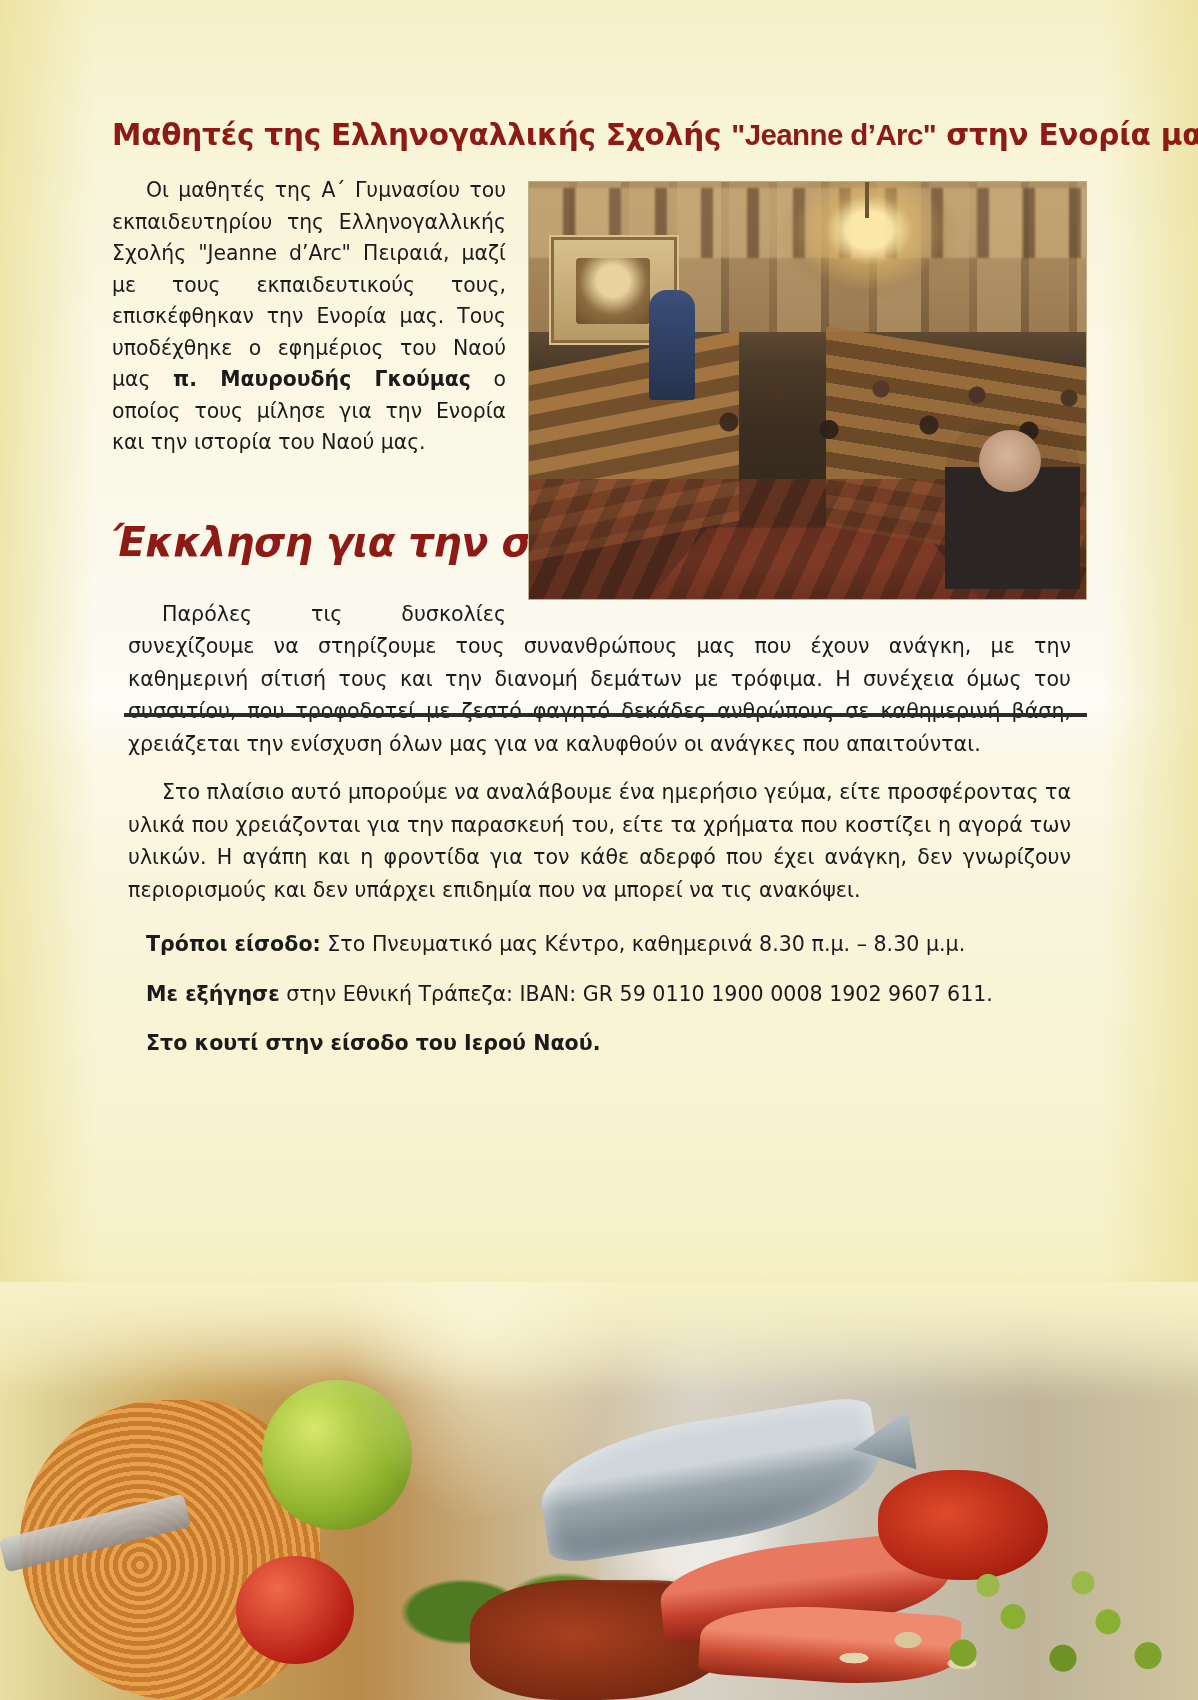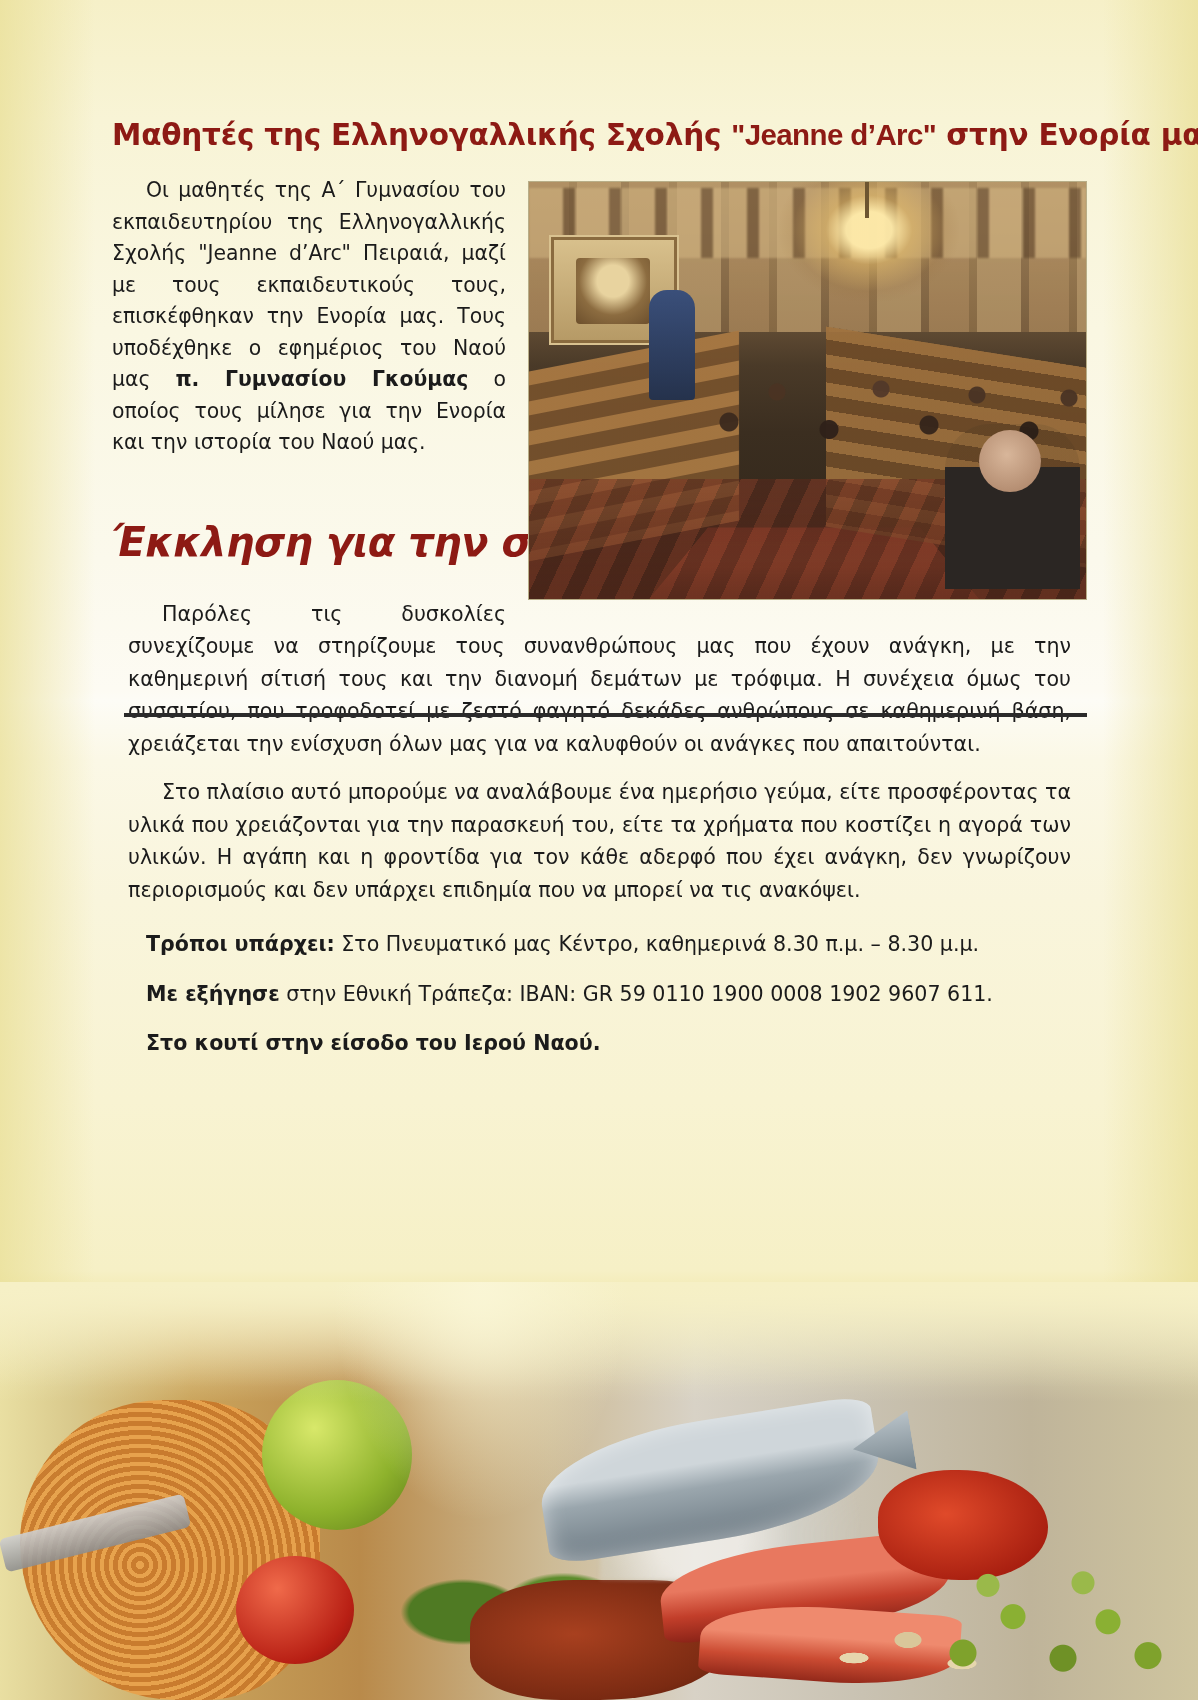--- a/index.html
+++ b/index.html
@@ -357,33 +357,33 @@
         <div class="chandelier"></div>
         <div class="floorcarpet"></div>
         <div class="pewsL"></div>
         <div class="pewsR"></div>
         <div class="crowd"></div>
         <div class="priest"></div>
         <div class="carpet2"></div>
         <div class="man"></div>
       </div>
 
-      <p class="indent"><span>Οι μαθητές της Α΄ Γυμνασίου του εκπαιδευτηρίου της Ελληνογαλλικής Σχολής "Jeanne d’Arc" Πειραιά, μαζί με τους εκπαιδευτικούς τους, επισκέφθηκαν την Ενορία μας. Τους υποδέχθηκε ο εφημέριος του Ναού μας </span><b>π. Γυμνασίου Γκούμας</b><span> ο οποίος τους μίλησε για την Ενορία και την ιστορία του Ναού μας.</span></p>
+      <p class="indent"><span>Οι μαθητές της Α΄ Γυμνασίου του εκπαιδευτηρίου της Ελληνογαλλικής Σχολής "Jeanne d’Arc" Πειραιά, μαζί με τους εκπαιδευτικούς τους, επισκέφθηκαν την Ενορία μας. Τους υποδέχθηκε ο εφημέριος του Ναού μας </span><b>π. Μαυρουδής Γκούμας</b><span> ο οποίος τους μίλησε για την Ενορία και την ιστορία του Ναού μας.</span></p>
     </div>
 
     <div class="section-2">
       <h2 class="headline-2">Έκκληση για την συγκέντρωση τροφίμων!</h2>
 
       <div class="article-2">
         <p>Παρόλες τις δυσκολίες συνεχίζουμε να στηρίζουμε τους συνανθρώπους μας που έχουν ανάγκη, με την καθημερινή σίτισή τους και την διανομή δεμάτων με τρόφιμα. Η συνέχεια όμως του συσσιτίου, που τροφοδοτεί με ζεστό φαγητό δεκάδες ανθρώπους σε καθημερινή βάση, χρειάζεται την ενίσχυση όλων μας για να καλυφθούν οι ανάγκες που απαιτούνται.</p>
         <p class="tight">Στο πλαίσιο αυτό μπορούμε να αναλάβουμε ένα ημερήσιο γεύμα, είτε προσφέροντας τα υλικά που χρειάζονται για την παρασκευή του, είτε τα χρήματα που κοστίζει η αγορά των υλικών. Η αγάπη και η φροντίδα για τον κάθε αδερφό που έχει ανάγκη, δεν γνωρίζουν περιορισμούς και δεν υπάρχει επιδημία που να μπορεί να τις ανακόψει.</p>
       </div>
 
       <div class="donate">
-        <p><b>Τρόποι υπάρχει:</b><span> Στο Πνευματικό μας Κέντρο, καθημερινά 8.30 π.μ. – 8.30 μ.μ.</span></p>
+        <p><b>Τρόποι είσοδο:</b><span> Στο Πνευματικό μας Κέντρο, καθημερινά 8.30 π.μ. – 8.30 μ.μ.</span></p>
         <p><b>Με εξήγησε</b><span> στην Εθνική Τράπεζα: IBAN: GR 59 0110 1900 0008 1902 9607 611.</span></p>
         <p class="bold-line">Στο κουτί στην είσοδο του Ιερού Ναού.</p>
       </div>
     </div>
 
   </div>
 
   <div class="divider"></div>
 
   <div class="foodband">

